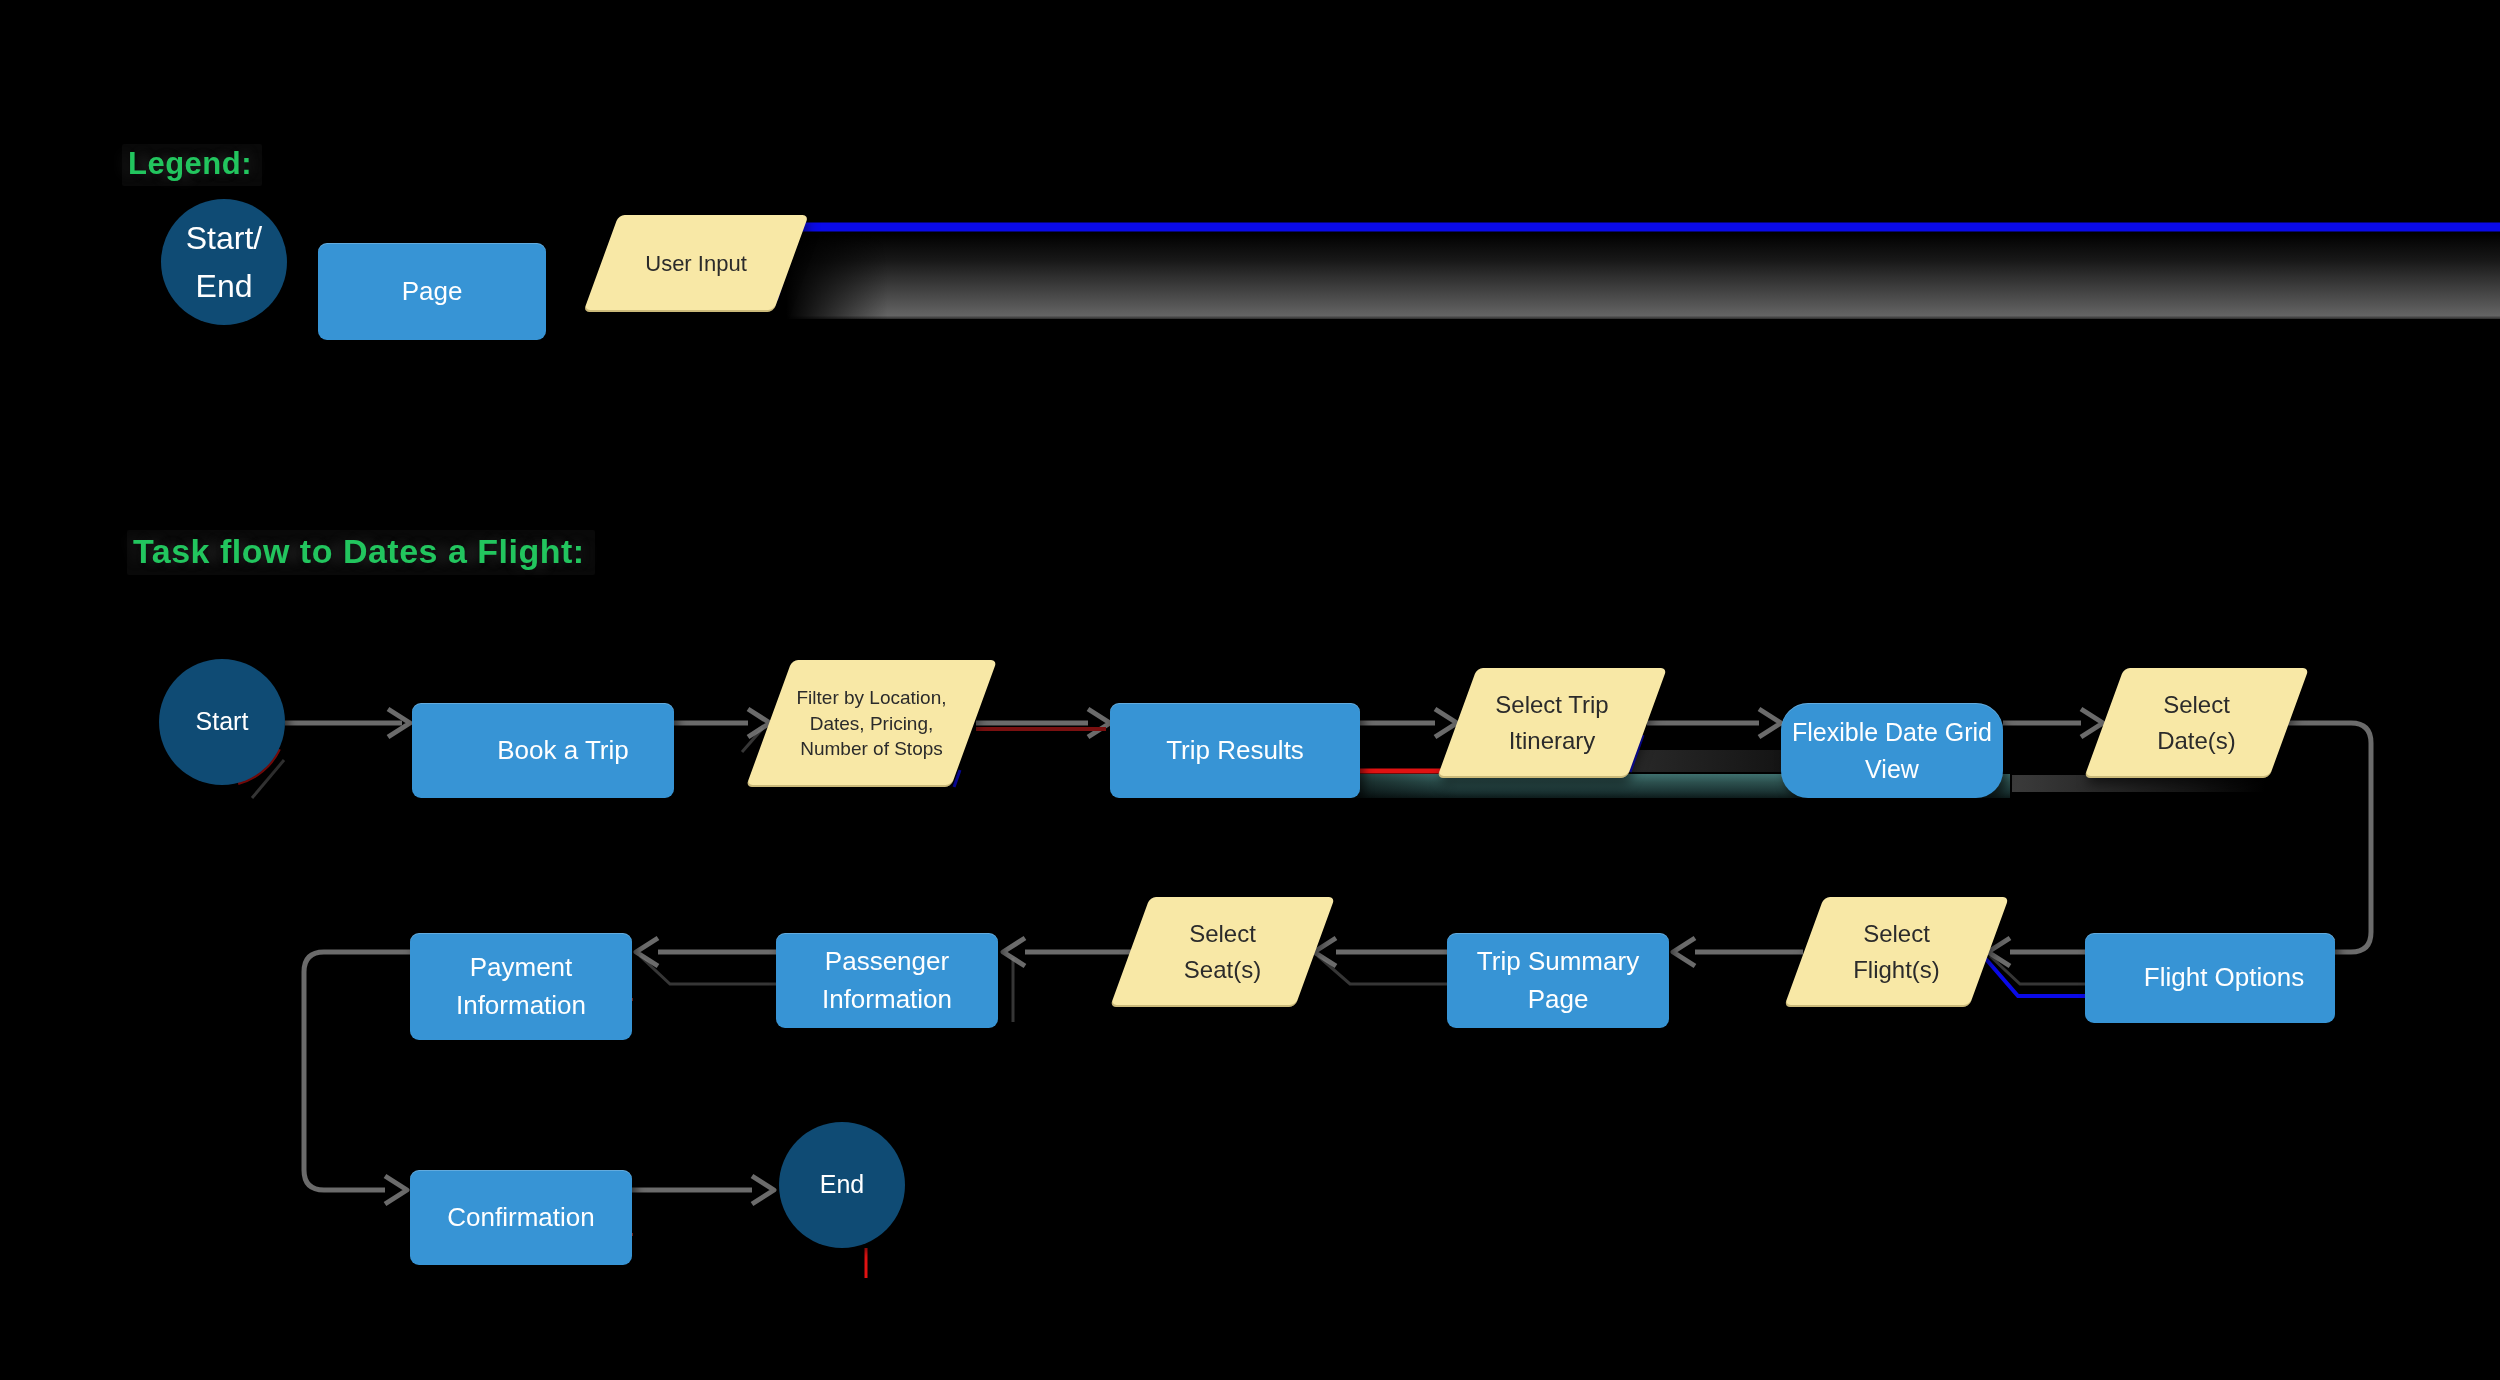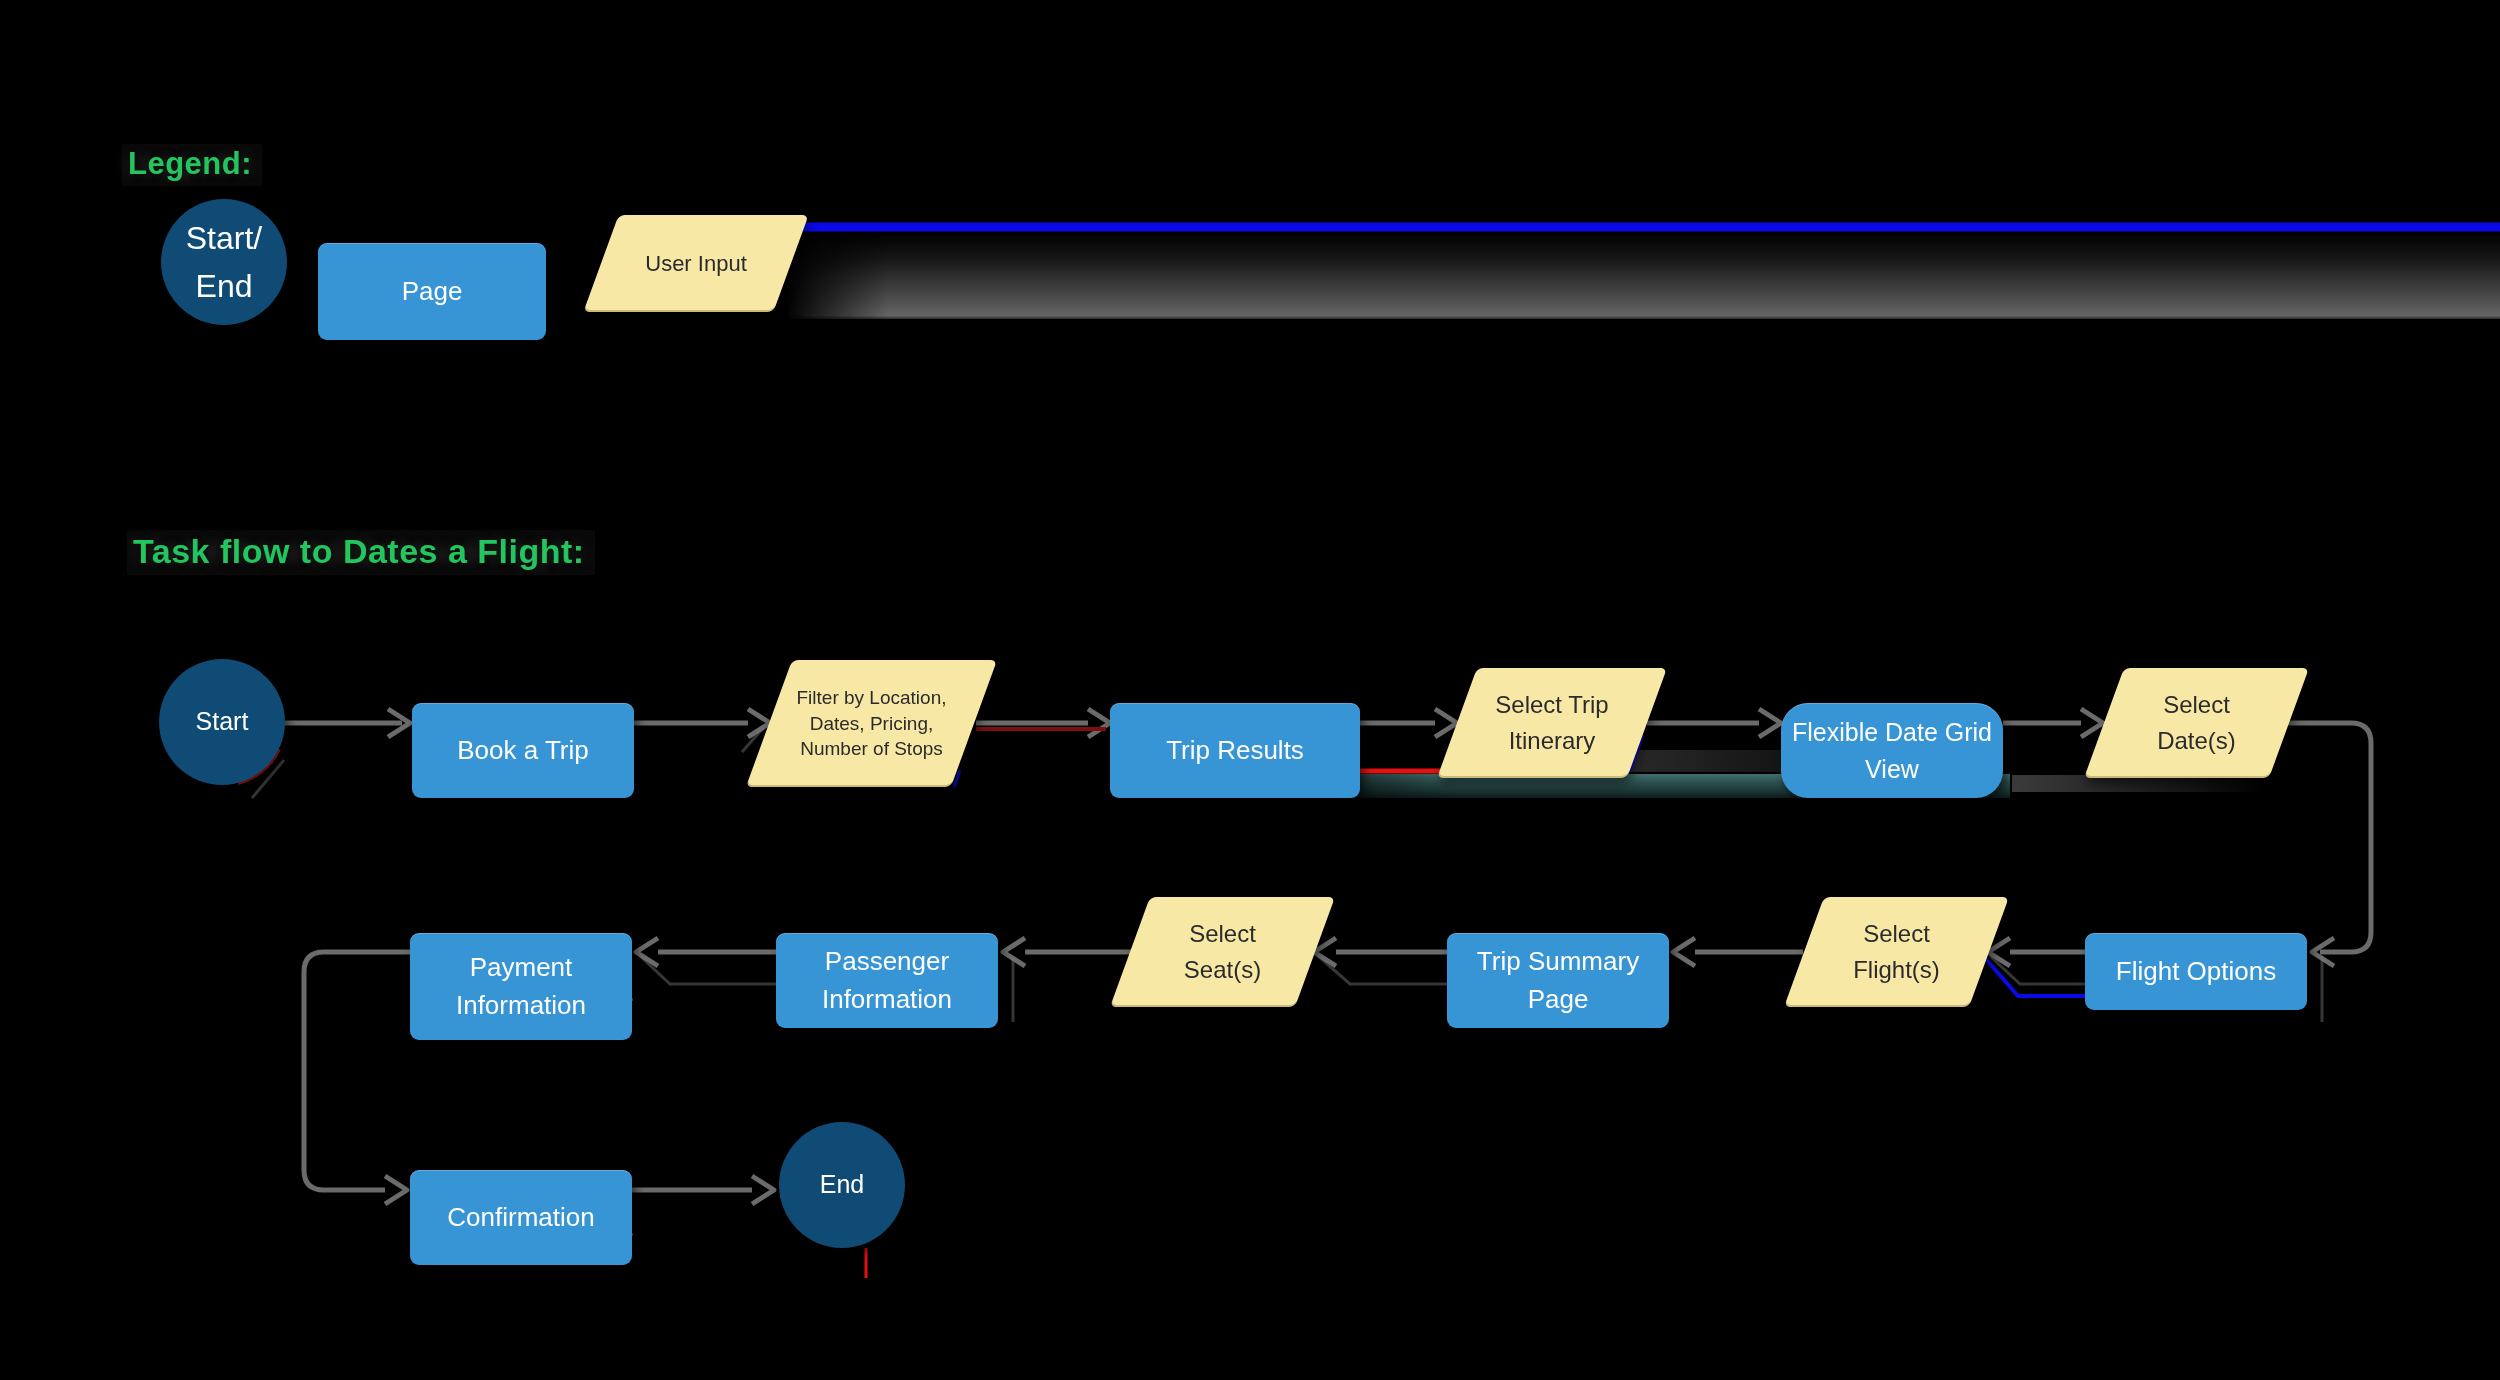--- a/index.html
+++ b/index.html
@@ -147,21 +147,21 @@
   <div class="node node-para z2" style="left:601px;top:215px;width:190px;height:97px;font-size:22px;">
     <div class="unskew"><span>User Input</span></div>
   </div>
 
   <h2 id="flow-title" class="section-title z2">Task flow to Dates a Flight:</h2>
 
   <div class="node node-circle z2" style="left:159px;top:659px;width:126px;height:126px;">
     <span>Start</span>
   </div>
 
-  <div class="node node-rect z2" style="left:412px;top:675px;width:222px;height:95px;">
+  <div class="node node-rect z2" style="left:412px;top:675px;width:222px;height:95px;padding-left:40px;">
     <span>Book a Trip</span>
   </div>
 
   <div class="node node-para z2" style="left:769px;top:660px;width:205px;height:127px;">
     <div class="unskew para-small"><span>Filter by Location,
 Dates, Pricing,
 Number of Stops</span></div>
   </div>
 
   <div class="node node-rect z2" style="left:1110px;top:675px;width:250px;height:95px;">
@@ -176,21 +176,21 @@
   <div class="node node-rect z2" style="left:1781px;top:675px;width:222px;height:95px;font-size:25px;border-radius:27px;">
     <span>Flexible Date Grid
 View</span>
   </div>
 
   <div class="node node-para z2" style="left:2104px;top:668px;width:185px;height:110px;">
     <div class="unskew"><span>Select
 Date(s)</span></div>
   </div>
 
-  <div class="node node-rect z2" style="left:2085px;top:905px;width:222px;height:77px;">
+  <div class="node node-rect z2" style="left:2085px;top:905px;width:222px;height:90px;padding-left:28px;">
     <span>Flight Options</span>
   </div>
 
   <div class="node node-para z2" style="left:1804px;top:897px;width:185px;height:110px;">
     <div class="unskew"><span>Select
 Flight(s)</span></div>
   </div>
 
   <div class="node node-rect z2" style="left:1447px;top:905px;width:222px;height:95px;">
     <span>Trip Summary

